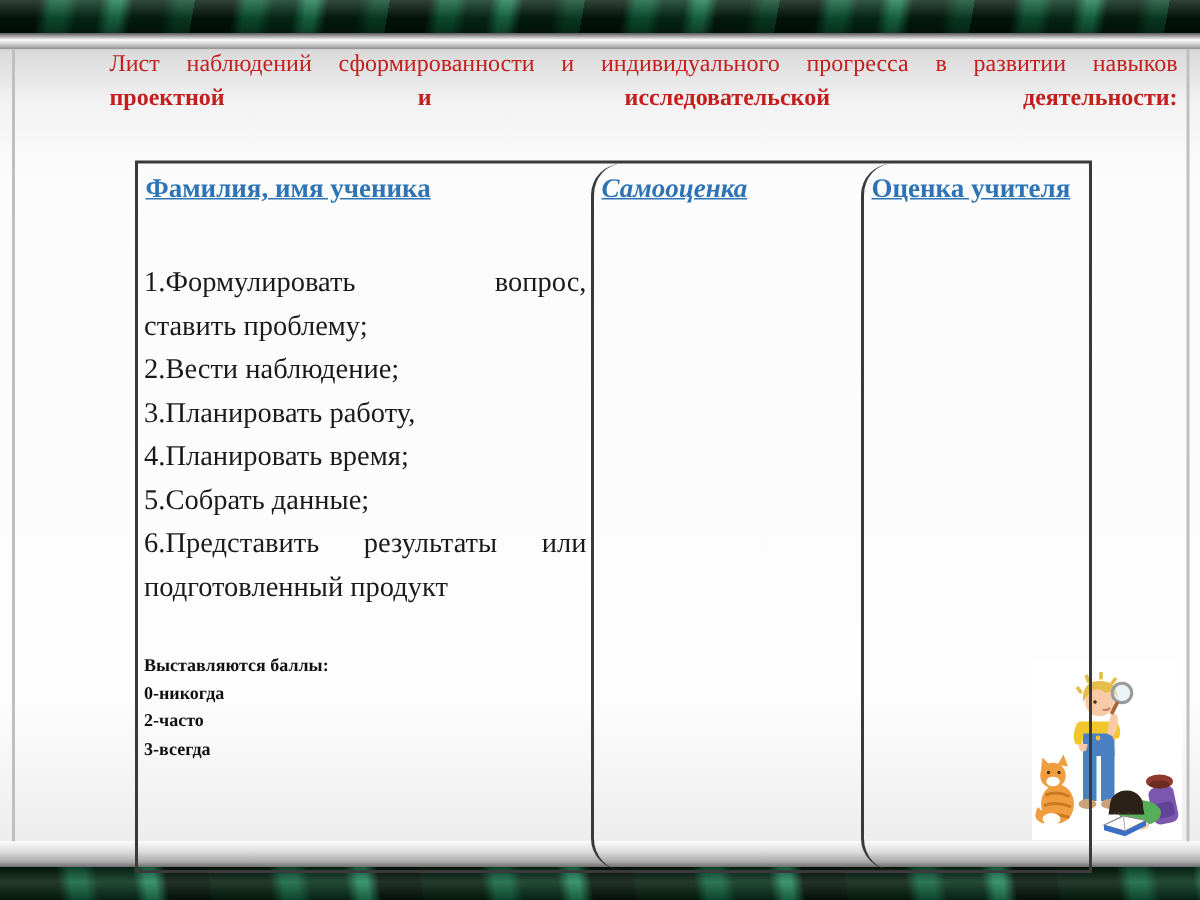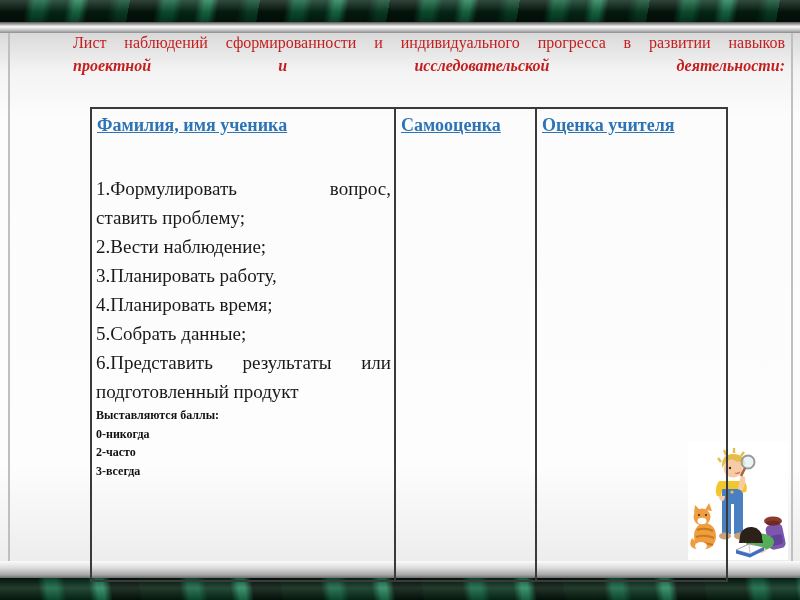--- a/index.html
+++ b/index.html
@@ -40,42 +40,42 @@
   }
   .edge-line{position:absolute;top:33px;height:528px;width:2px;background:#bfbfbf;}
   .edge-line.left{left:8px;}
   .edge-line.right{left:791px;}
   
   .title{
     position:absolute;left:45px;top:31px;width:712px;z-index:3;
     color:#c41e1e;font-size:16px;line-height:23px;margin-left:28px;
   }
   .title .t1{text-align:justify;text-align-last:justify;}
-  .title .t2{font-weight:bold;font-style:italic;text-align:justify;text-align-last:justify;}
+  .title .t2{font-weight:bold;text-align:justify;text-align-last:justify;}
   
   .obs-table{
     position:absolute;left:90px;top:107px;width:638px;height:475px;
     display:flex;z-index:2;border:2px solid #3a3a3a;box-sizing:border-box;
   }
-  .col{box-sizing:border-box;}
+  .col{box-sizing:border-box;border-radius:21px;}
   .col1{width:302px;}
-  .col2{width:141px;border-left:2px solid #3a3a3a;}
+  .col2{width:180px;border-left:2px solid #3a3a3a;font-style:italic;}
   .col3{flex:1;border-left:2px solid #3a3a3a;}
   .th{
     color:#2e74b5;font-weight:bold;text-decoration:underline;
     font-size:18px;line-height:24px;padding:4px 2px 0 5px;white-space:nowrap;
   }
   .skills{
     margin-top:37px;padding:0 3px 0 4px;
     font-size:19px;line-height:29px;color:#1a1a1a;
   }
   .skills .line{text-align:left;}
   .skills .line.fill{text-align:justify;text-align-last:justify;}
   .scoring{
-    padding-left:4px;
+    margin-top:28px;padding-left:4px;
     font-weight:bold;font-size:12px;line-height:18.5px;color:#111;
   }
   
   .clipart{
     position:absolute;left:688px;top:442px;width:100px;height:118px;
     background:#ffffff;z-index:1;
   }
   .clipart svg{display:block;width:100%;height:100%;}
 </style>
 </head>

